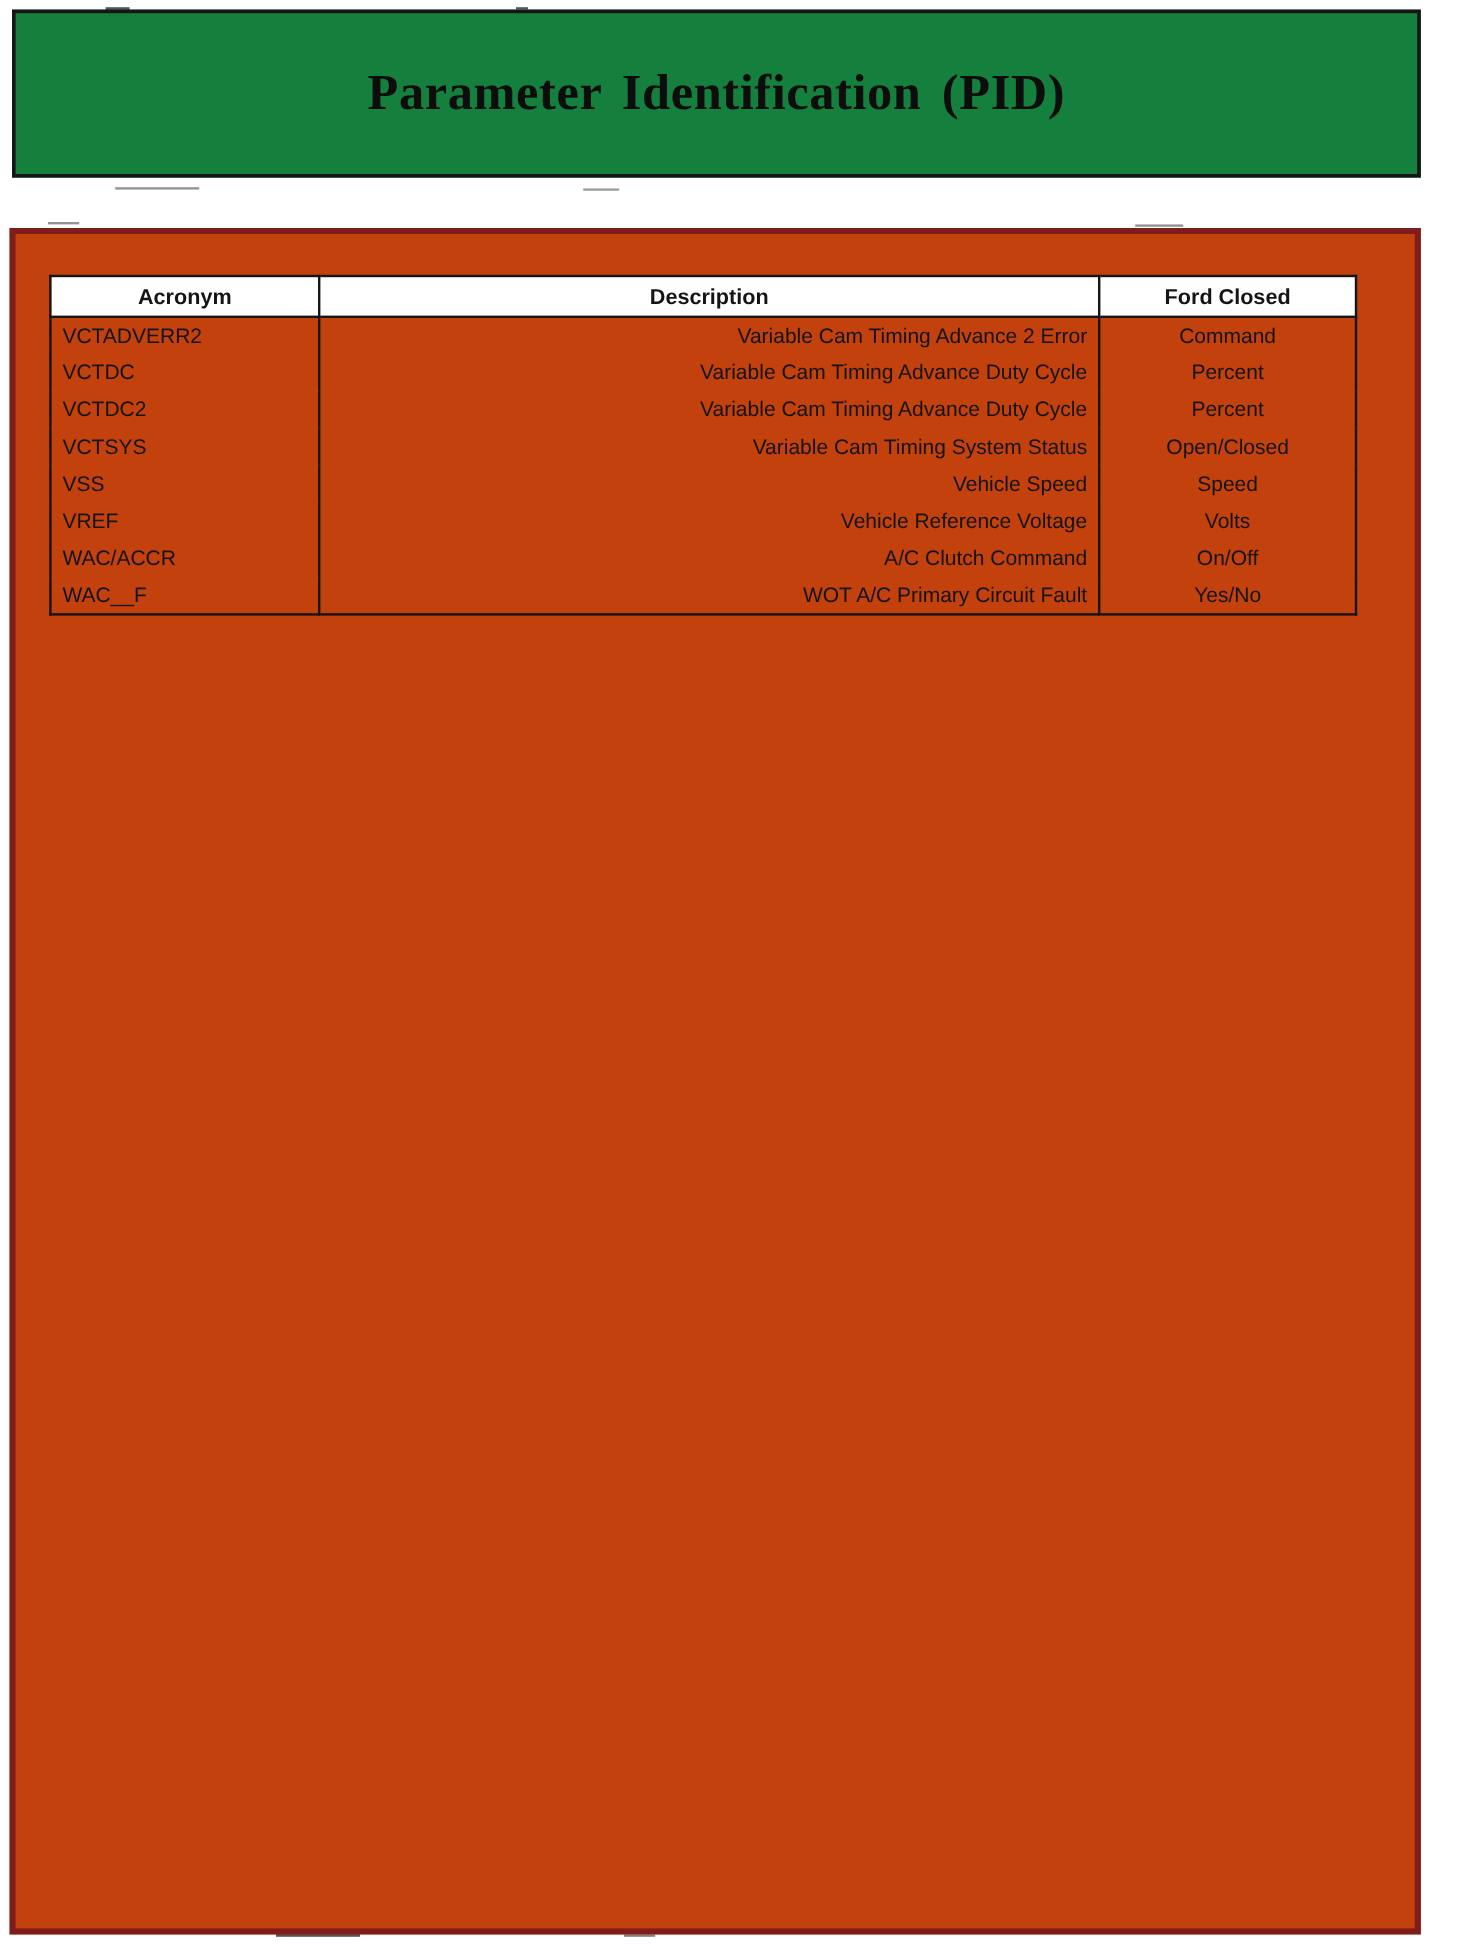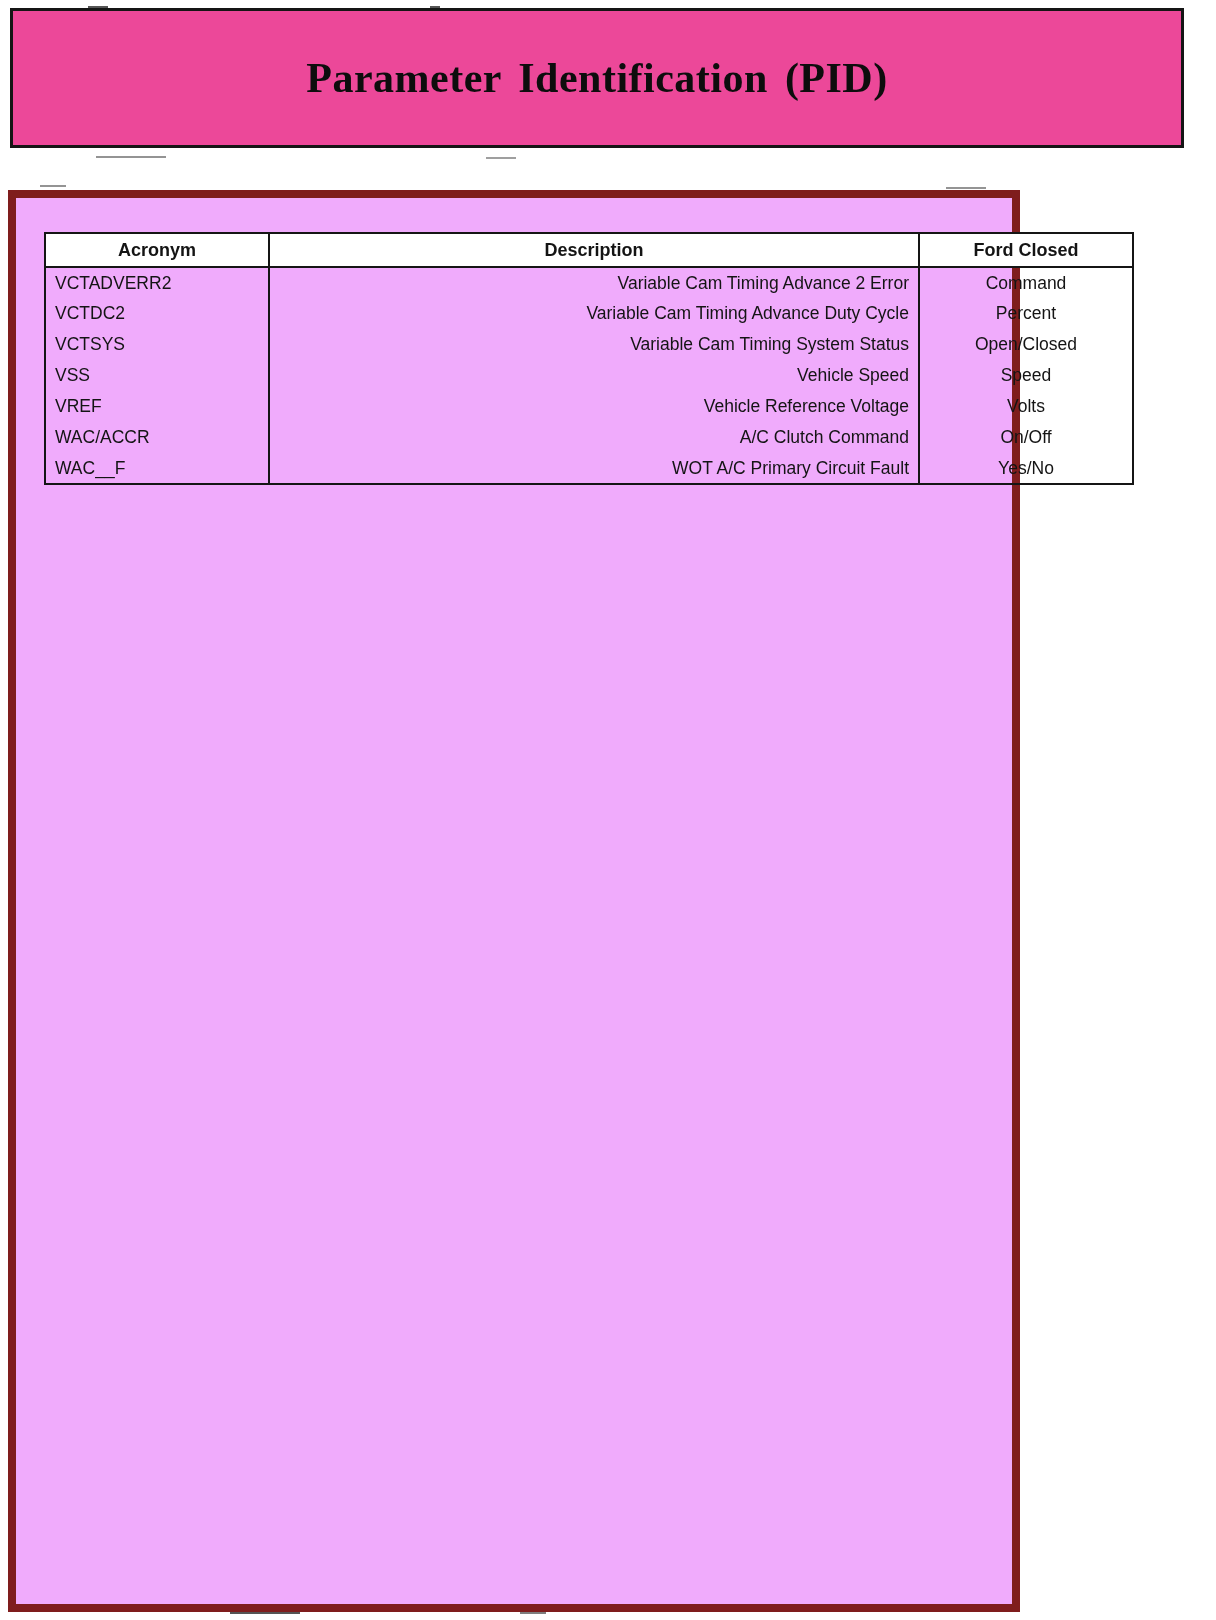--- a/index.html
+++ b/index.html
@@ -18,41 +18,41 @@
   .title-box {
     position: absolute;
     left: 10px;
     top: 8px;
     width: 1174px;
     height: 140px;
     border: 3px solid #151515;
     display: flex;
     align-items: center;
     justify-content: center;
-    background: #ec4899;
+    background: #15803d;
   }
 
   .page-title {
     font-family: "Liberation Serif", "DejaVu Serif", serif;
     font-weight: bold;
     font-size: 42px;
     letter-spacing: 0.5px;
     word-spacing: 6px;
     color: #0d0d0d;
   }
 
   
   .content-box {
     position: absolute;
     left: 8px;
     top: 190px;
-    width: 1012px;
+    width: 1176px;
     height: 1422px;
-    border: 8px solid #7f1d1d;
-    background: #f0abfc;
+    border: 5px solid #7f1d1d;
+    background: #c2410c;
   }
 
   
   table.pid-table {
     position: absolute;
     left: 28px;
     top: 34px;
     width: 1088px;
     border-collapse: collapse;
     table-layout: fixed;
@@ -128,20 +128,25 @@
         <th class="col-units">Ford Closed</th>
       </tr>
     </thead>
     <tbody id="pid-table-body">
         <tr>
           <td class="col-acronym">VCTADVERR2</td>
           <td class="col-description">Variable Cam Timing Advance 2 Error</td>
           <td class="col-units">Command</td>
         </tr>
         <tr>
+          <td class="col-acronym">VCTDC</td>
+          <td class="col-description">Variable Cam Timing Advance Duty Cycle</td>
+          <td class="col-units">Percent</td>
+        </tr>
+        <tr>
           <td class="col-acronym">VCTDC2</td>
           <td class="col-description">Variable Cam Timing Advance Duty Cycle</td>
           <td class="col-units">Percent</td>
         </tr>
         <tr>
           <td class="col-acronym">VCTSYS</td>
           <td class="col-description">Variable Cam Timing System Status</td>
           <td class="col-units">Open/Closed</td>
         </tr>
         <tr>

